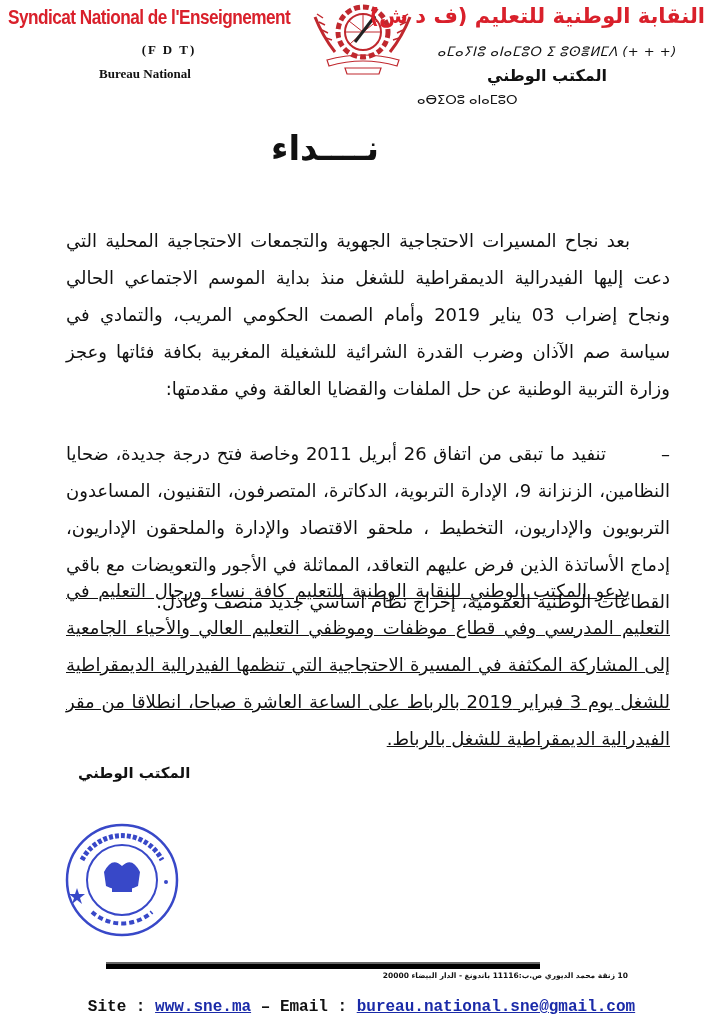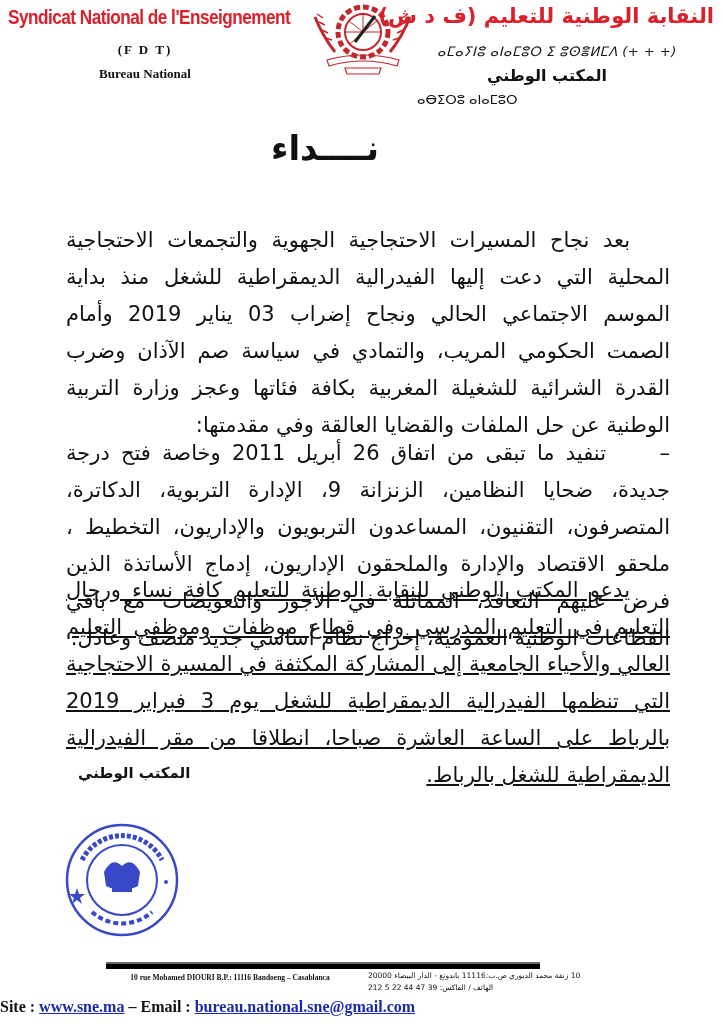--- a/index.html
+++ b/index.html
@@ -1,46 +1,46 @@
 <!DOCTYPE html>
 <html><head>
   <meta charset="utf-8">
   <style>
     html, body { margin: 0; padding: 0; background: #ffffff; }
     body { width: 723px; height: 1024px; position: relative; overflow: hidden; font-family: "Liberation Serif", serif; color: #111; }
 
     .hdr-left { position: absolute; left: 0; top: 6px; width: 290px; text-align: center; }
     .hdr-left .org-fr { font-family: "Liberation Sans", sans-serif; font-weight: bold; color: #d9202b; font-size: 20px; letter-spacing: -0.6px; transform: scaleX(0.86); transform-origin: left center; white-space: nowrap; position: absolute; left: 8px; top: 0; }
-    .hdr-left .fdt { position: absolute; left: 0; width: 290px; top: 36px; text-align: center; font-weight: bold; font-size: 13px; letter-spacing: 2px; }
+    .hdr-left .fdt { position: absolute; left: 0; width: 290px; top: 36px; text-align: center; font-weight: bold; font-size: 13px; letter-spacing: 2px; padding-left: 24px; }
     .hdr-left .bureau { position: absolute; left: 0; width: 290px; top: 60px; font-weight: bold; font-size: 13px; }
 
     .logo { position: absolute; left: 305px; top: 2px; width: 115px; height: 80px; }
 
     .hdr-right { position: absolute; right: 6px; top: 4px; width: 300px; text-align: center; }
-    .hdr-right .org-ar { font-family: "DejaVu Sans", sans-serif; font-weight: bold; color: #d9202b; font-size: 21px; direction: rtl; position: absolute; right: 3px; top: 0; white-space: nowrap; }
+    .hdr-right .org-ar { font-family: "DejaVu Sans", sans-serif; font-weight: bold; color: #d9202b; font-size: 21px; direction: rtl; position: absolute; right: 12px; top: 0; white-space: nowrap; }
     .hdr-right .tifinagh { position: absolute; left: 20px; top: 40px; font-family: "DejaVu Sans", sans-serif; font-size: 13px; white-space: nowrap; letter-spacing: 0.5px; font-style: italic; }
     .hdr-right .bureau-ar { position: absolute; left: 0; width: 260px; top: 62px; text-align: center; direction: rtl; font-family: "DejaVu Sans", sans-serif; font-weight: bold; font-size: 16px; }
     .hdr-right .tifinagh2 { position: absolute; left: 0; width: 260px; top: 88px; text-align: left; font-family: "DejaVu Sans", sans-serif; font-size: 13px; }
 
     .title { position: absolute; left: 0; width: 650px; top: 128px; text-align: center; direction: rtl; font-family: "DejaVu Sans", sans-serif; font-weight: bold; font-size: 34px; letter-spacing: 2px; }
 
-    .body-text { position: absolute; left: 66px; width: 604px; direction: rtl; text-align: justify; font-family: "DejaVu Sans", sans-serif; font-size: 21px; line-height: 37px; }
+    .body-text { position: absolute; left: 66px; width: 604px; direction: rtl; text-align: justify; font-family: "DejaVu Sans", sans-serif; font-size: 18px; line-height: 37px; }
     .p1 { top: 222px; }
     .p2 { top: 435px; }
     .p3 { top: 572px; text-decoration: underline; }
     .indent { display: inline-block; width: 40px; }
     .dash { display: inline-block; width: 48px; text-align: right; }
     .sig-wrap { position: absolute; left: 78px; top: 764px; font-family: "DejaVu Sans", sans-serif; font-weight: bold; font-size: 15px; direction: rtl; }
 
     .stamp { position: absolute; left: 62px; top: 820px; width: 120px; height: 120px; }
 
     .footer-rule { position: absolute; left: 106px; top: 962px; width: 434px; height: 5px; background: #000; border-top: 2px solid #666; }
     .addr-fr { position: absolute; left: 100px; top: 972px; width: 260px; text-align: center; font-weight: bold; font-size: 7.5px; line-height: 12px; }
-    .addr-ar { position: absolute; left: 368px; top: 970px; width: 260px; text-align: left; font-family: "DejaVu Sans", sans-serif; font-weight: normal; font-size: 7.5px; line-height: 12px; direction: rtl; }
-    .contact { position: absolute; left: 0; width: 723px; top: 998px; text-align: left; font-weight: bold; font-size: 16px; }
+    .addr-ar { position: absolute; left: 368px; top: 970px; width: 260px; text-align: right; font-family: "DejaVu Sans", sans-serif; font-weight: bold; font-size: 7.5px; line-height: 12px; direction: rtl; }
+    .contact { position: absolute; left: 0; width: 723px; top: 998px; text-align: center; font-weight: bold; font-size: 16px; font-family: Liberation Mono, monospace; }
     .contact a { color: #1a2aa8; text-decoration: underline; }
   </style>
 </head>
 <body>
 
 <div class="hdr-left">
   <div class="org-fr">Syndicat National de l'Enseignement</div>
   <div class="fdt">(F D T)</div>
   <div class="bureau">Bureau National</div>
 </div>
@@ -101,23 +101,21 @@
       <rect x="50" y="66" width="20" height="6"></rect>
       <polygon points="15,68 17,74 23,74 18,78 20,84 15,80 10,84 12,78 7,74 13,74"></polygon>
       <circle cx="104" cy="62" r="2"></circle>
     </g>
   </svg>
 </div>
 
 <div class="footer-rule"></div>
 
 <div class="addr-fr">
-  <div>10 rue Mohamed DIOURI B.P.: 11116 Bandoeng – Casablanca</div>
 </div>
 
 <div class="addr-ar">
   <div>10 زنقة محمد الديوري ص.ب:11116 باندونغ - الدار البيضاء 20000</div>
-  <div>الهاتف / الفاكس: 39 47 44 22 5 212</div>
 </div>
 
 <div class="contact">
   <span>Site : </span><a>www.sne.ma</a><span> – </span><span>Email : </span><a>bureau.national.sne@gmail.com</a>
 </div>
 
 </body></html>

